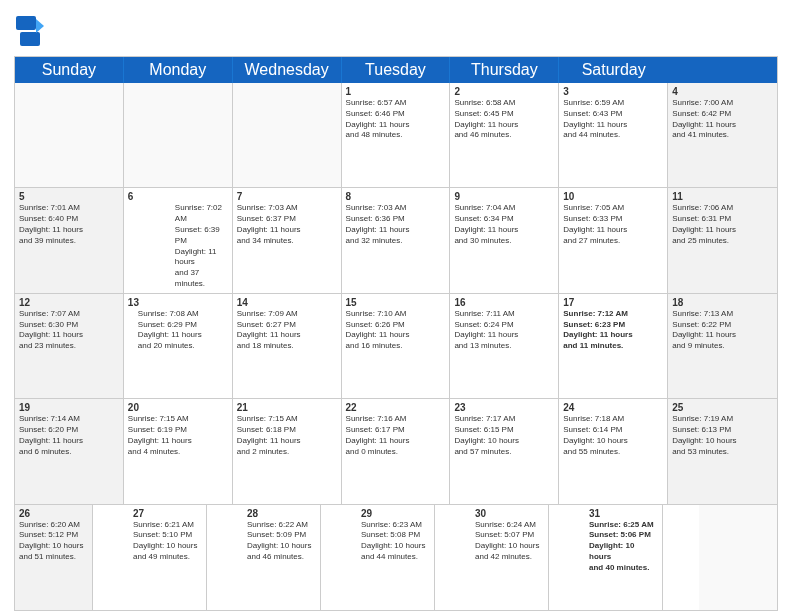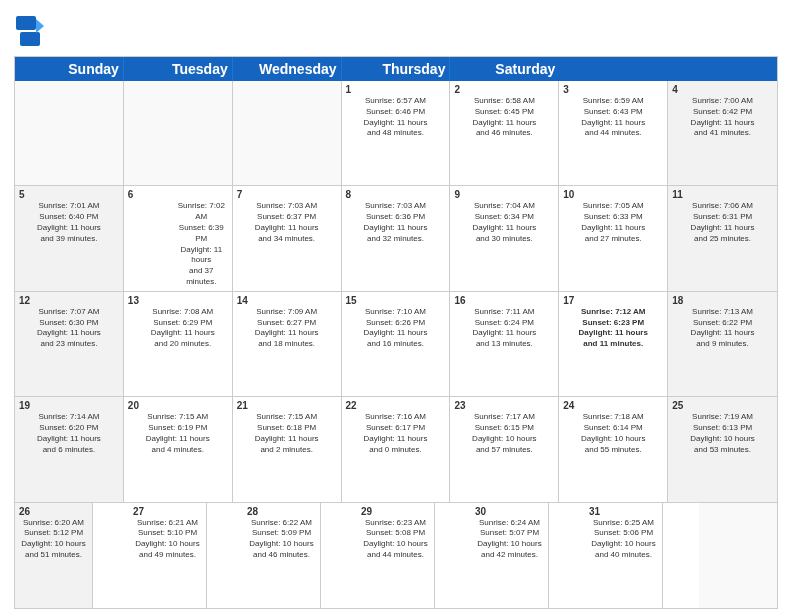--- a/index.html
+++ b/index.html
@@ -62,24 +62,24 @@
       flex-direction: column;
       border: 1px solid #ccc;
     }
     .cal-header {
       display: grid;
       grid-template-columns: repeat(7, 1fr);
       background: #1565c0;
     }
     .cal-header-cell {
       color: #fff;
-      font-size: 14px;
-      font-weight: bold;
+      font-size: 16px;
+      font-weight: normal;
       padding: 4px 4px;
-      text-align: right;
+      text-align: center;
       border-right: 1px solid #1976d2;
     }
     .cal-header-cell:last-child { border-right: none; }
     .cal-body {
       flex: 1;
       display: grid;
       grid-template-rows: repeat(5, 1fr);
     }
     .cal-week {
       display: grid;
@@ -102,21 +102,20 @@
     .day-num {
       font-size: 10px;
       font-weight: bold;
       margin-bottom: 1px;
       display: block;
     }
     .cell-text {
       font-size: 8px;
       line-height: 1.35;
       color: #333;
-      text-align: center;
     }
   </style>
 </head>
 <body>
 
 <div class="page">
   <div class="header">
     <div class="logo">
       <div style="display:flex;align-items:center;">
         <svg width="32" height="36" viewBox="0 0 32 36">
@@ -132,22 +131,23 @@
     </div>
     <div class="title-block">
       <div class="month-title"></div>
       <div class="location"></div>
     </div>
   </div>
 
   <div class="calendar">
     <div class="cal-header">
     <div class="cal-header-cell">Sunday</div>
+        <div class="cal-header-cell">Monday</div>
+        <div class="cal-header-cell">Wednesday</div>
         <div class="cal-header-cell">Tuesday</div>
-        <div class="cal-header-cell">Wednesday</div>
         <div class="cal-header-cell">Thursday</div>
         <div class="cal-header-cell">Saturday</div>
       </div>
     <div class="cal-body">
     <div class="cal-week">
           <div class="cal-cell empty"></div>
           <div class="cal-cell empty"></div>
           <div class="cal-cell empty"></div>
           <div class="cal-cell">
             <span class="day-num">1</span>
@@ -362,21 +362,21 @@
           </div>
           <div class="cal-cell">
             <span class="day-num">30</span>
             <div class="cell-text" style="white-space: pre-line;">Sunrise: 6:24 AM
 Sunset: 5:07 PM
 Daylight: 10 hours
 and 42 minutes.</div>
           </div>
           <div class="cal-cell">
             <span class="day-num">31</span>
-            <div class="cell-text" style="white-space: pre-line;">Sunrise: 6:25 AM
+            <div class="cell-text" style="white-space: pre-line; font-weight: bold;">Sunrise: 6:25 AM
 Sunset: 5:06 PM
 Daylight: 10 hours
 and 40 minutes.</div>
           </div>
           <div class="cal-cell empty"></div>
         </div>
       </div>
   </div>
 </div>
 

